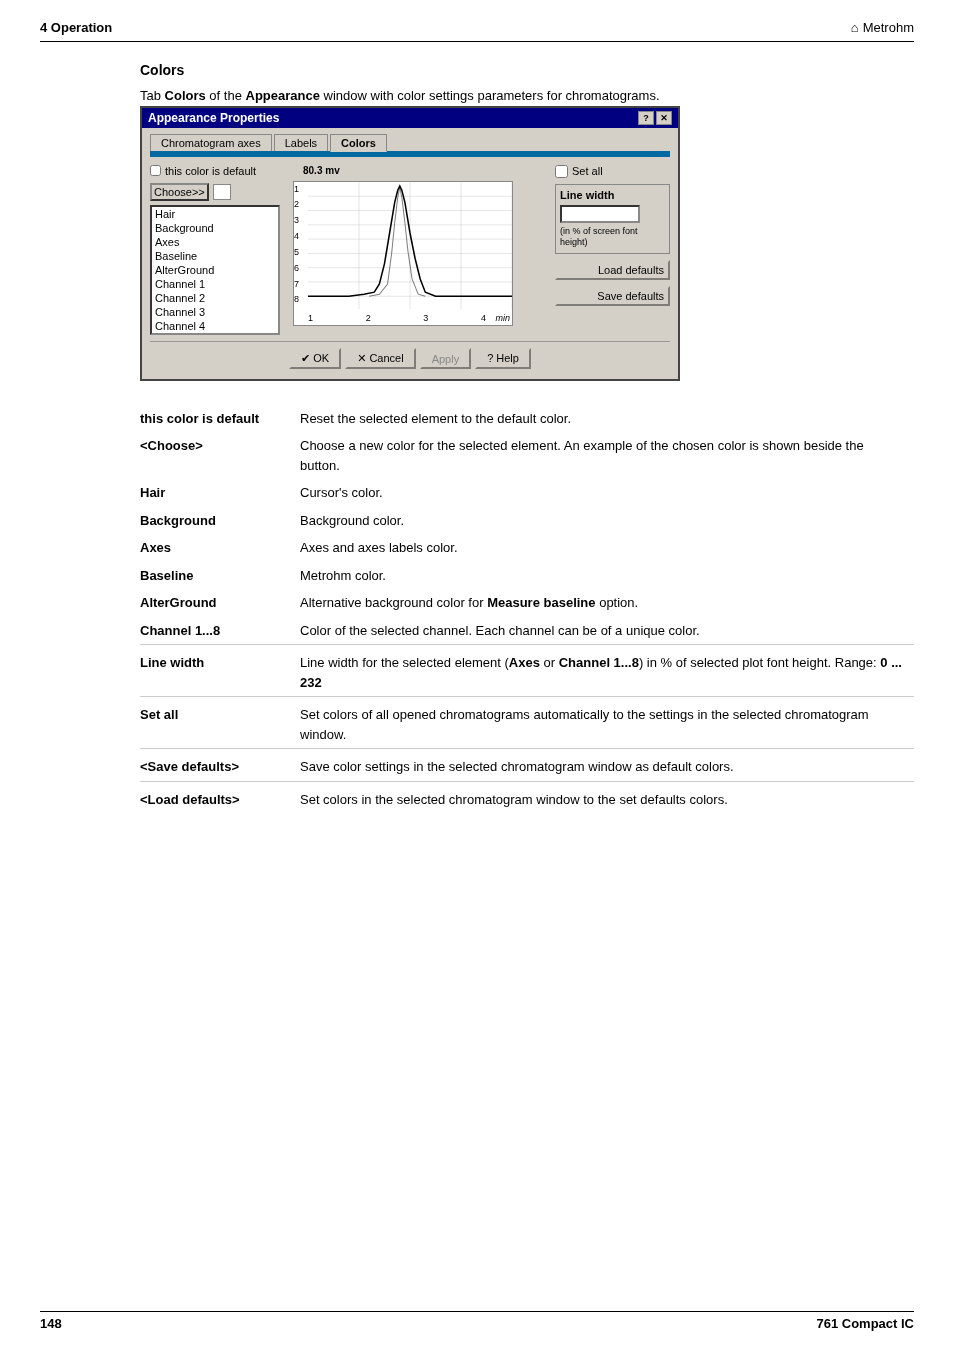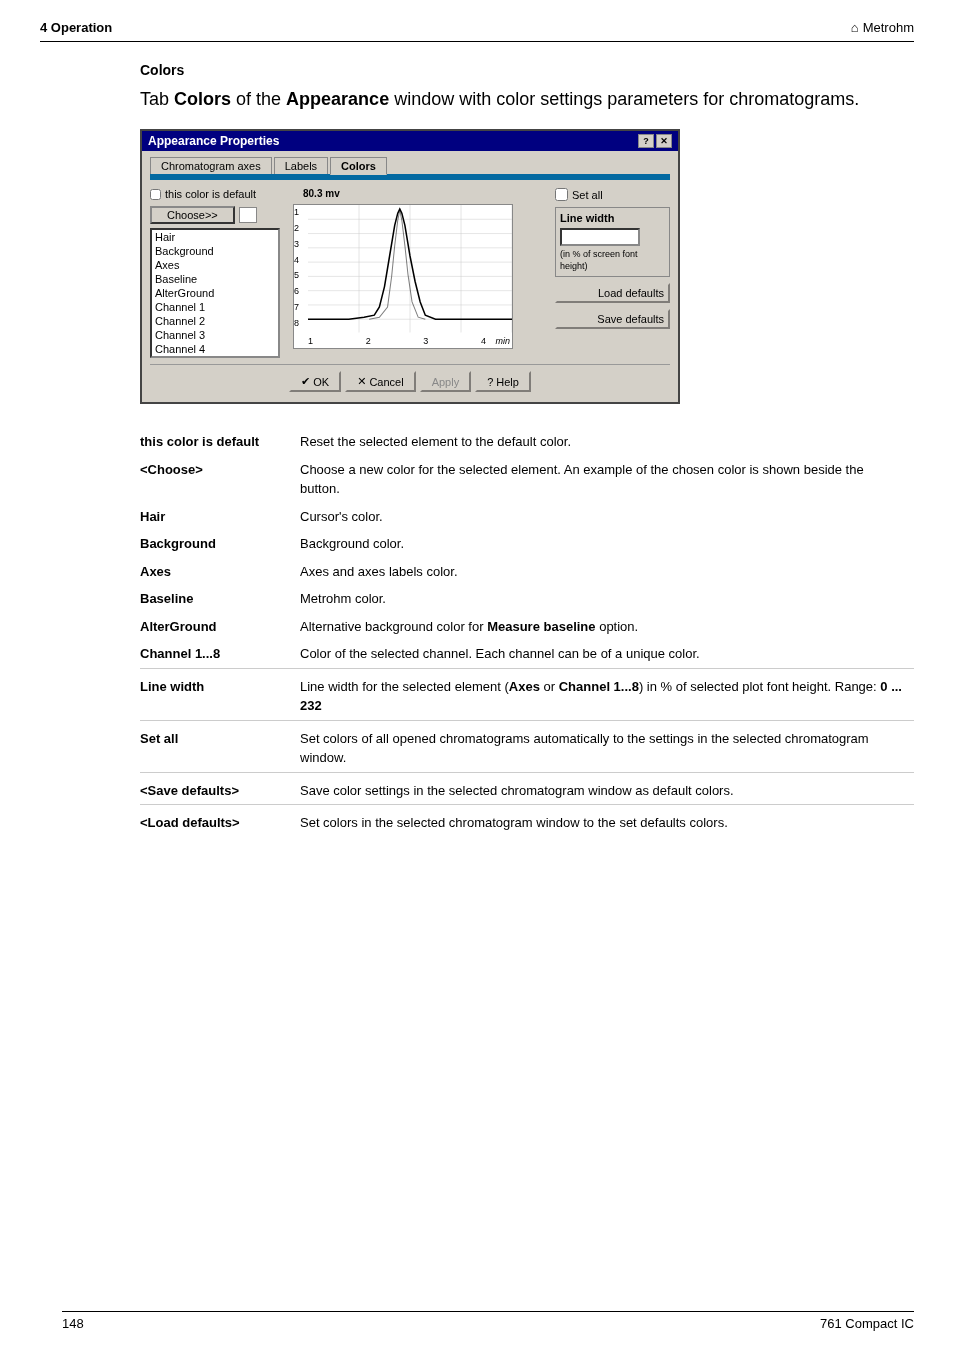--- a/index.html
+++ b/index.html
@@ -47,22 +47,21 @@
 
     
     .section-title {
       font-weight: bold;
       font-size: 14px;
       margin-bottom: 8px;
       text-decoration: none;
     }
 
     .section-desc {
-      font-size: 18px;
-      margin-bottom: 16px;
+      font-size: 13px;
       line-height: 1.5;
     }
 
     
     .dialog-box {
       border: 2px solid #444;
       background: #d4d0c8;
       width: 540px;
       margin-bottom: 24px;
       font-size: 12px;
@@ -150,21 +149,21 @@
     .choose-row {
       display: flex;
       align-items: center;
       gap: 4px;
       margin-bottom: 4px;
     }
     .choose-btn {
       background: #d4d0c8;
       border: 2px solid #888;
       font-size: 11px;
-      padding: 1px 15px;
+      padding: 1px 2px;
       cursor: pointer;
       font-family: Arial, sans-serif;
       border-style: outset;
     }
     .color-preview {
       width: 18px;
       height: 16px;
       background: #fff;
       border: 1px solid #888;
     }
@@ -345,22 +344,21 @@
     .page-footer {
       position: absolute;
       bottom: 20px;
       left: 40px;
       right: 40px;
       display: flex;
       justify-content: space-between;
       border-top: 1px solid #000;
       padding-top: 4px;
       font-size: 13px;
-      font-weight: normal;
-      margin-left: 22px;
+      font-weight: bold;
     }
 
     
     .chart-svg {
       position: absolute;
       top: 0;
       left: 14px;
       right: 0;
       bottom: 18px;
     }

